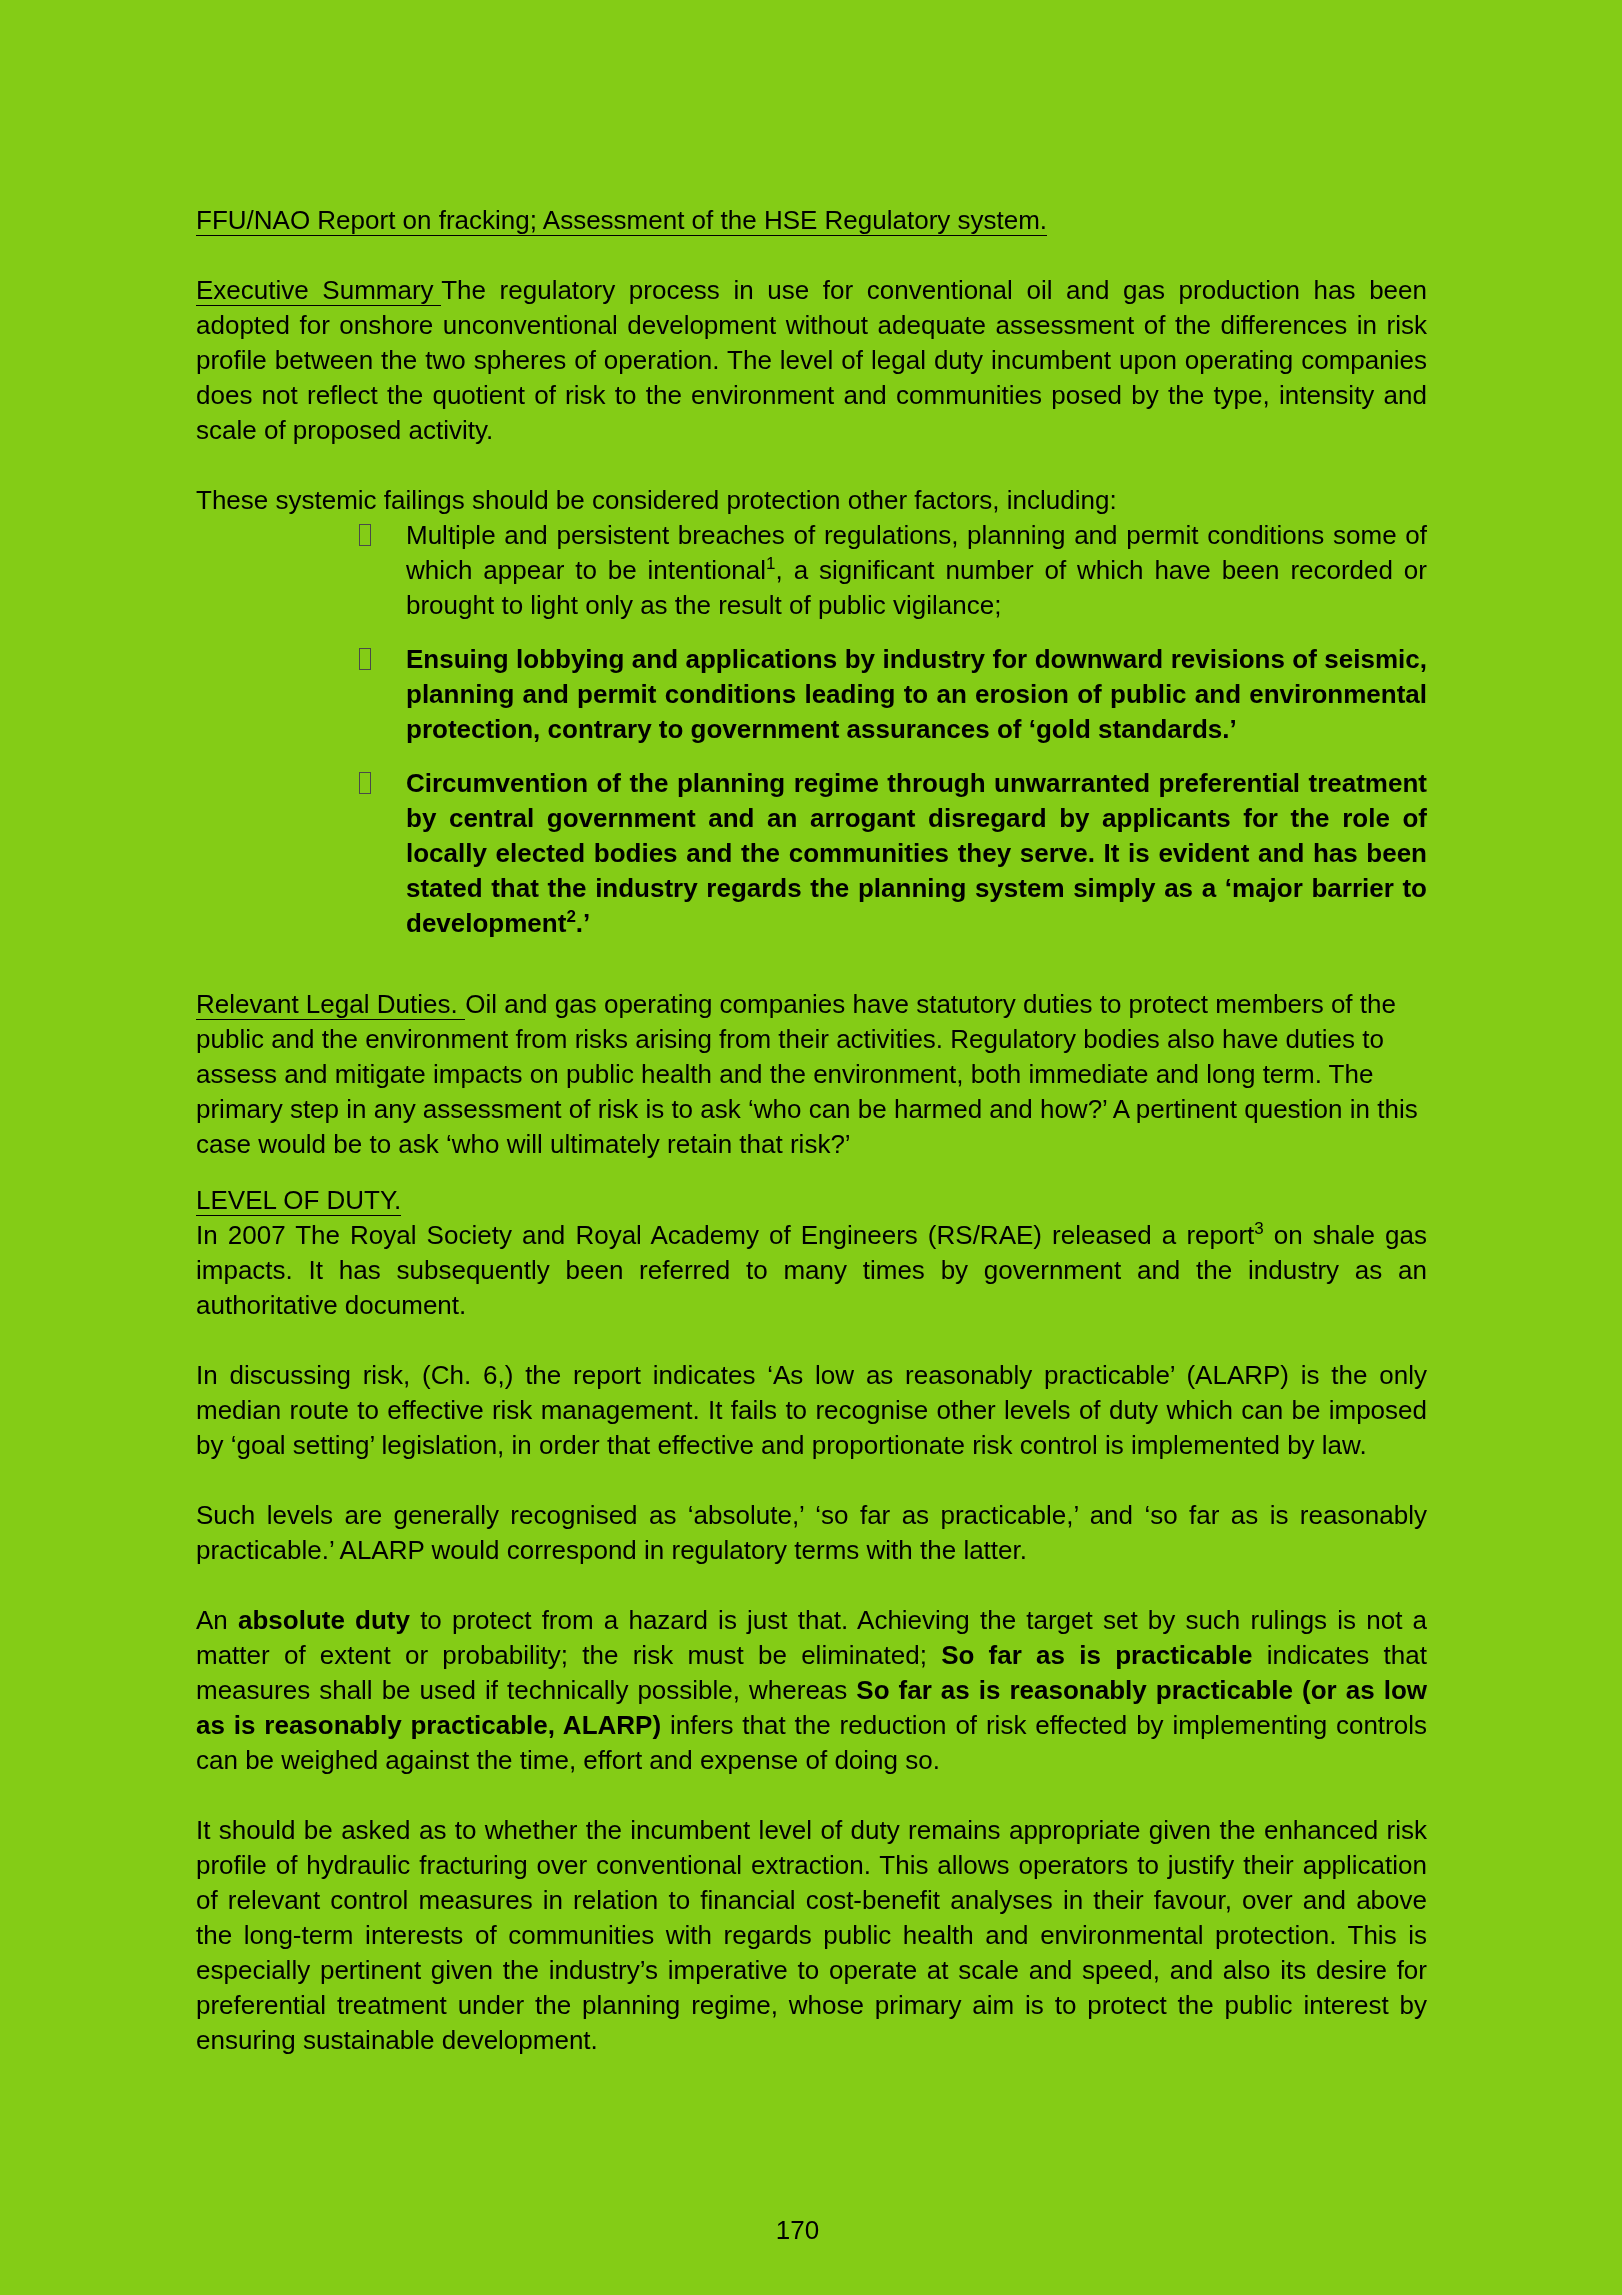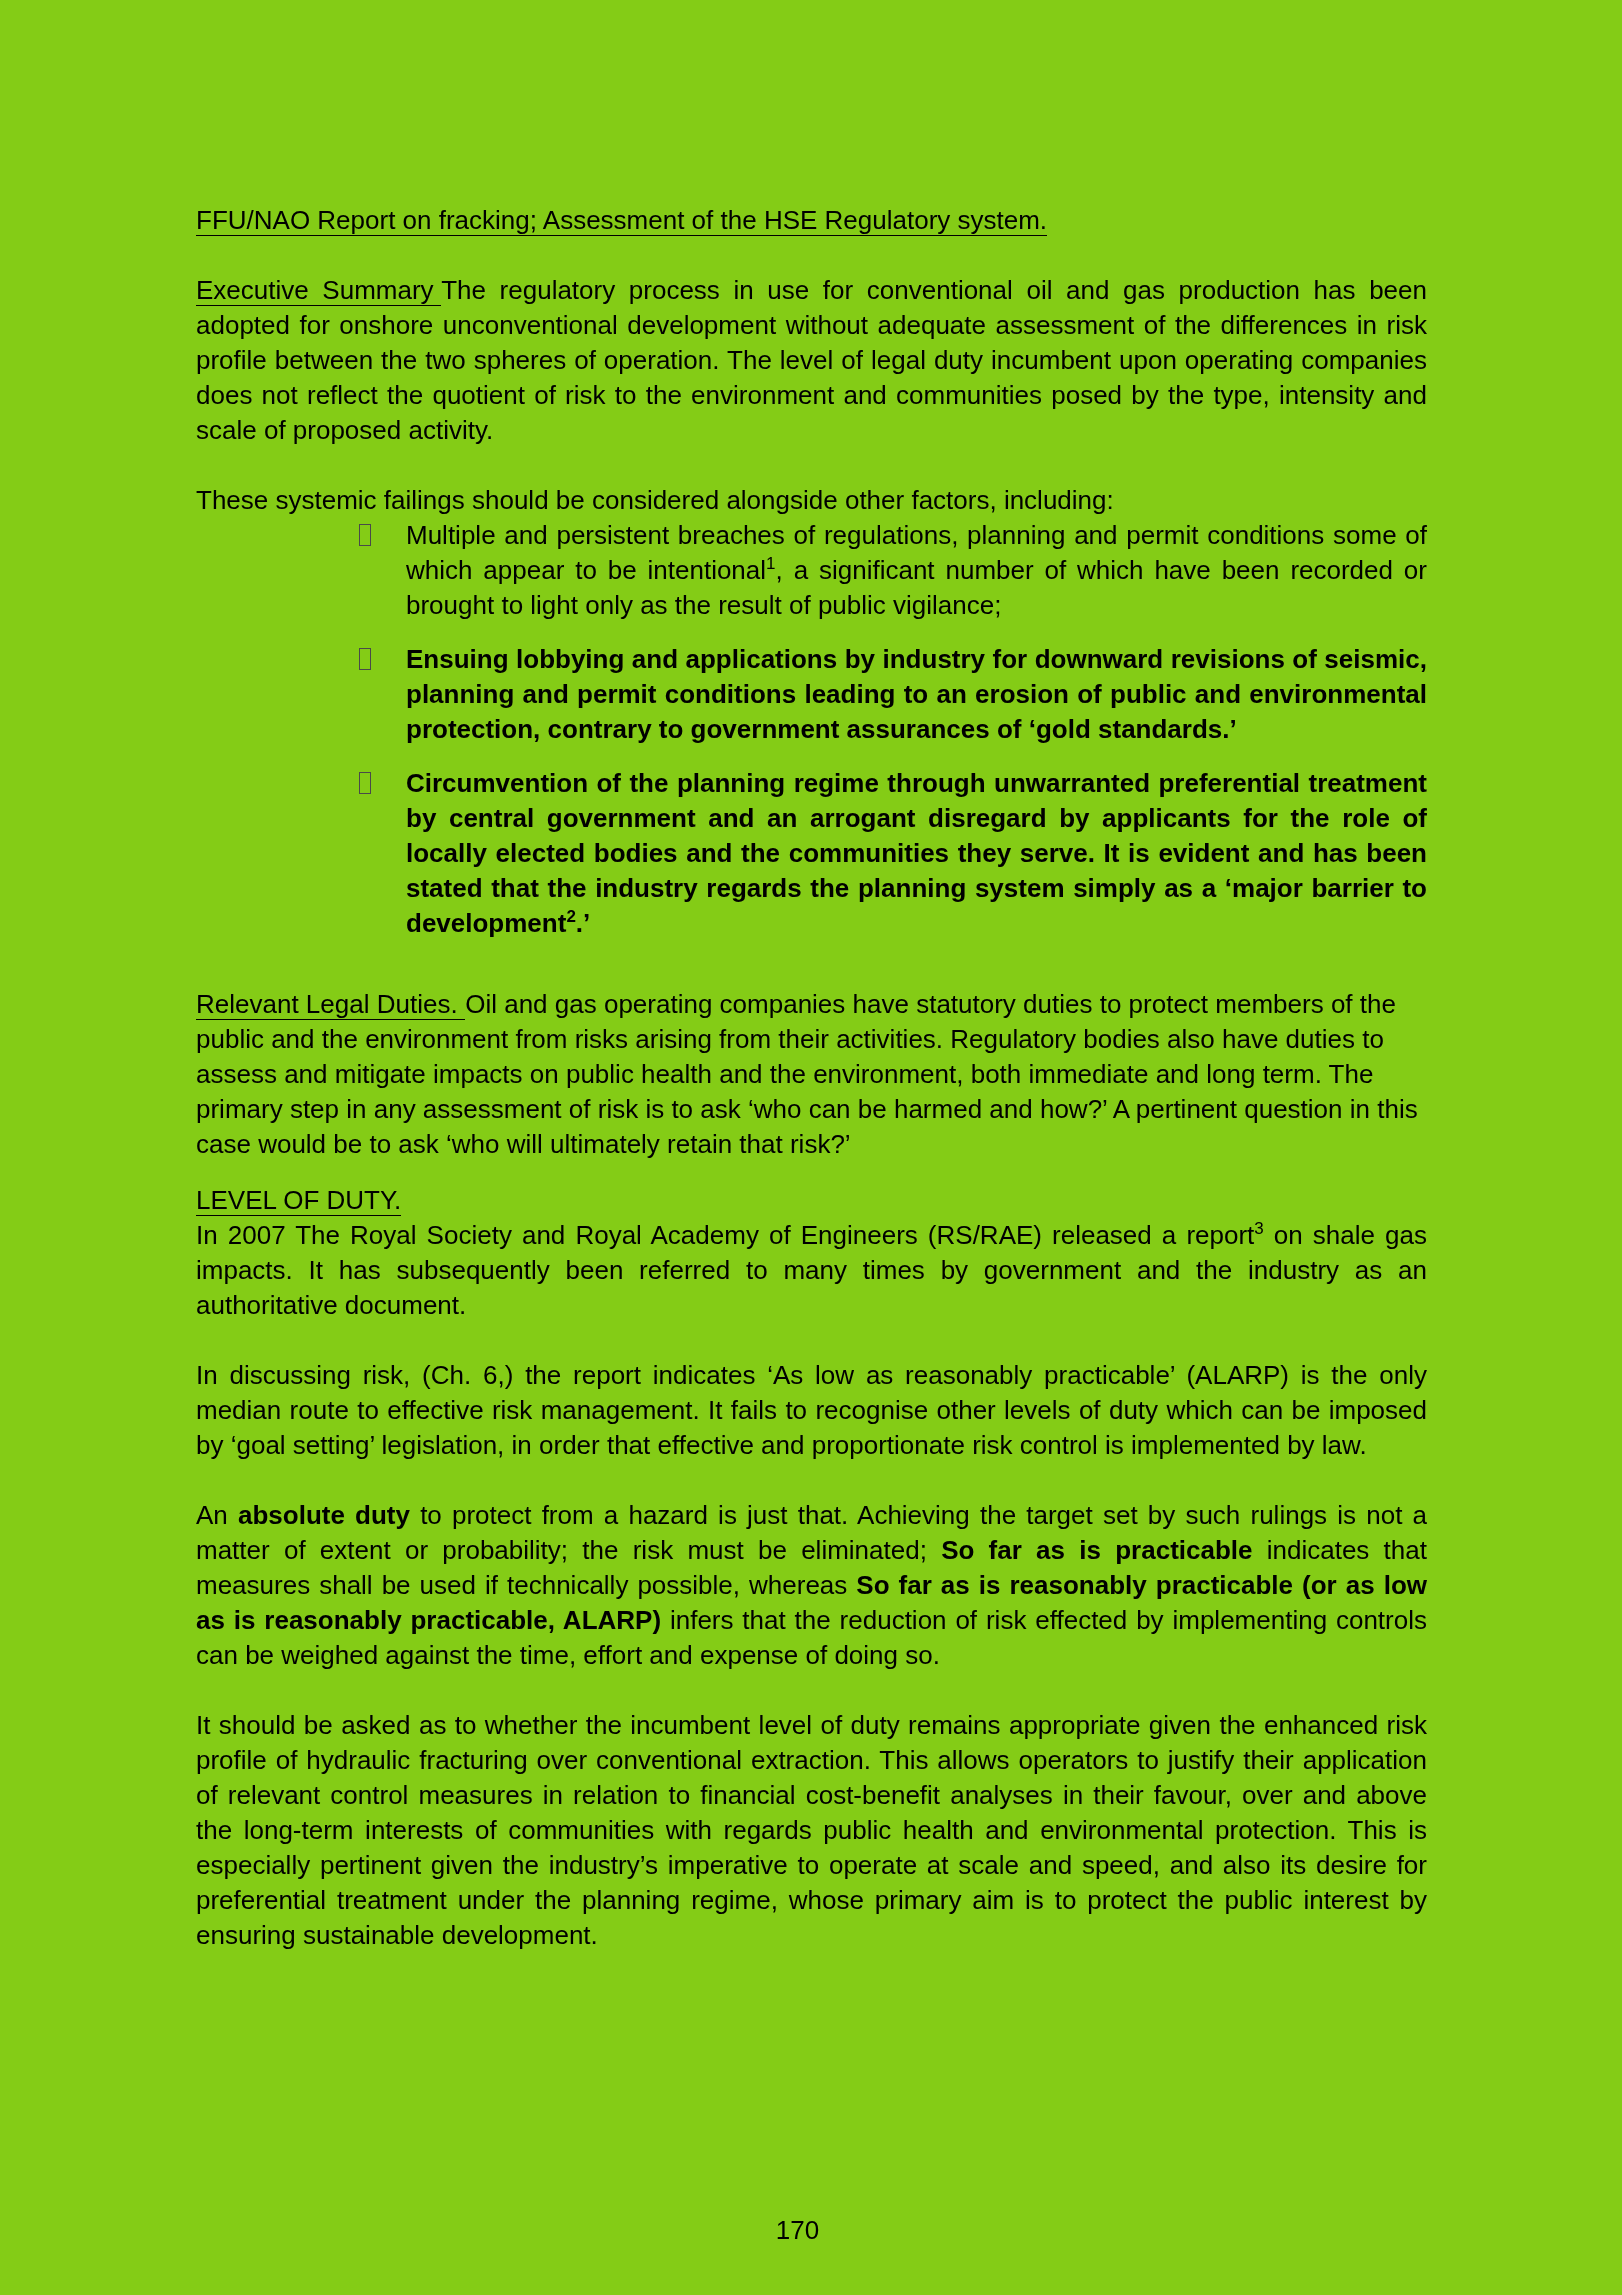--- a/index.html
+++ b/index.html
@@ -72,21 +72,21 @@
 </head>
 <body>
 
 <div class="page">
   <div class="content">
 
     <p class="left"><span class="u-plain">FFU/NAO Report on fracking; Assessment of the HSE Regulatory system.</span></p>
 
     <p class="justify gap"><span class="u-lead">Executive Summary</span><span>The regulatory process in use for conventional oil and gas production has been adopted for onshore unconventional development without adequate assessment of the differences in risk profile between the two spheres of operation. The level of legal duty incumbent upon operating companies does not reflect the quotient of risk to the environment and communities posed by the type, intensity and scale of proposed activity.</span></p>
 
-    <p class="left gap">These systemic failings should be considered alongside other factors, including:</p>
+    <p class="left gap">These systemic failings should be considered protection other factors, including:</p>
 
     <div class="bullet-list">
 
       <div class="bullet-item">
         <span class="tofu"></span><span>Multiple and persistent breaches of regulations, planning and permit conditions some of which appear to be intentional</span><span class="sup">1</span><span>, a significant number of which have been recorded or brought to light only as the result of public vigilance;</span>
       </div>
 
       <div class="bullet-item">
         <span class="tofu"></span><span>Ensuing lobbying and applications by industry for downward revisions of seismic, planning and permit conditions leading to an erosion of public and environmental protection, contrary to government assurances of ‘gold standards.’</span><span class="sup"></span><span></span>
       </div>
@@ -98,20 +98,21 @@
     </div>
 
     <p class="left gap-lg"><span class="u-lead">Relevant Legal Duties.</span><span>Oil and gas operating companies have statutory duties to protect members of the public and the environment from risks arising from their activities. Regulatory bodies also have duties to assess and mitigate impacts on public health and the environment, both immediate and long term. The primary step in any assessment of risk is to ask ‘who can be harmed and how?’ A pertinent question in this case would be to ask ‘who will ultimately retain that risk?’</span></p>
 
     <p class="left gap-sm"><span class="u-plain">LEVEL OF DUTY.</span></p>
 
     <p class="justify"><span>In 2007 The Royal Society and Royal Academy of Engineers (RS/RAE) released a report</span><span class="sup">3</span><span> on shale gas impacts. It has subsequently been referred to many times by government and the industry as an authoritative document.</span></p>
 
     <p class="justify gap">In discussing risk, (Ch. 6,) the report indicates ‘As low as reasonably practicable’ (ALARP) is the only median route to effective risk management. It fails to recognise other levels of duty which can be imposed by ‘goal setting’ legislation, in order that effective and proportionate risk control is implemented by law.</p>
 
+    <p class="justify gap">Such levels are generally recognised as ‘absolute,’ ‘so far as practicable,’ and ‘so far as is reasonably practicable.’ ALARP would correspond in regulatory terms with the latter.</p>
 
     <p class="justify gap"><span>An </span><b>absolute duty</b><span> to protect from a hazard is just that. Achieving the target set by such rulings is not a matter of extent or probability; the risk must be eliminated; </span><b>So far as is practicable</b><span> indicates that measures shall be used if technically possible, whereas </span><b>So far as is reasonably practicable (or as low as is reasonably practicable, ALARP)</b><span> infers that the reduction of risk effected by implementing controls can be weighed against the time, effort and expense of doing so.</span></p>
 
     <p class="justify gap">It should be asked as to whether the incumbent level of duty remains appropriate given the enhanced risk profile of hydraulic fracturing over conventional extraction. This allows operators to justify their application of relevant control measures in relation to financial cost-benefit analyses in their favour, over and above the long-term interests of communities with regards public health and environmental protection. This is especially pertinent given the industry’s imperative to operate at scale and speed, and also its desire for preferential treatment under the planning regime, whose primary aim is to protect the public interest by ensuring sustainable development.</p>
 
   </div>
 
   <div class="page-number">170</div>
 </div>
 

